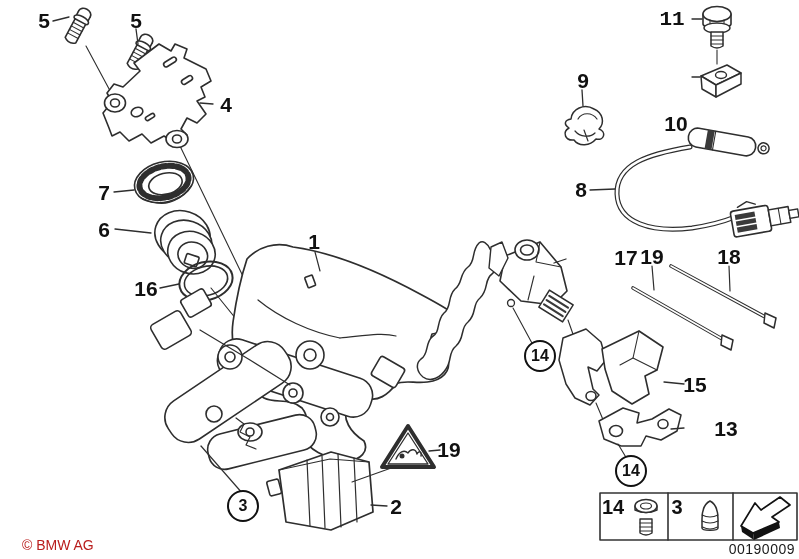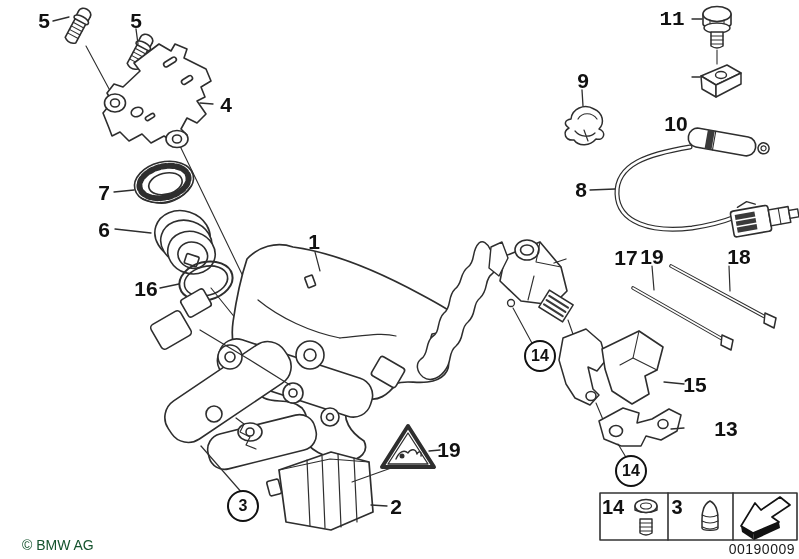--- a/index.html
+++ b/index.html
@@ -16,21 +16,21 @@
   .callout.circled {
     width:28px; height:28px; border:2.2px solid #111; border-radius:50%;
     display:flex; align-items:center; justify-content:center;
     font-size:16px; background:#fff;
   }
   .legend-num {
     position:absolute; transform:translate(-50%,-50%);
     font-weight:700; font-size:20px; color:#111; line-height:1;
   }
   .footer-copyright {
-    position:absolute; left:22px; top:537px; font-size:14px; color:#14532d;
+    position:absolute; left:22px; top:537px; font-size:14px; color:#b91c1c;
   }
   .footer-number {
     position:absolute; right:4px; top:541px; font-size:14px; color:#1a1a1a;
     letter-spacing:0.5px;
   }
 </style>
 </head>
 <body>
 
 <div class="stage">
@@ -305,21 +305,21 @@
   <div class="callout" style="left:104px; top:192px;">7</div>
   <div class="callout" style="left:104px; top:229px;">6</div>
   <div class="callout" style="left:146px; top:288px;text-align:right;">16</div>
   <div class="callout" style="left:314px; top:241px;">1</div>
   <div class="callout" style="left:672px; top:19px;font-family:Liberation Mono, monospace;">11</div>
   <div class="callout" style="left:676px; top:75px;margin-top:48px;">10</div>
   <div class="callout" style="left:583px; top:80px;">9</div>
   <div class="callout" style="left:581px; top:189px;">8</div>
   <div class="callout" style="left:578px; top:257px;margin-left:48px;">17</div>
   <div class="callout" style="left:652px; top:256px;">19</div>
-  <div class="callout" style="left:729px; top:256px;margin-left:10px;">18</div>
+  <div class="callout" style="left:729px; top:256px;">18</div>
   <div class="callout" style="left:695px; top:384px;">15</div>
   <div class="callout" style="left:726px; top:428px;">13</div>
   <div class="callout" style="left:449px; top:449px;">19</div>
   <div class="callout" style="left:396px; top:506px;">2</div>
   <div class="callout circled" style="left:243px; top:506px;">3</div>
   <div class="callout circled" style="left:540px; top:356px;">14</div>
   <div class="callout circled" style="left:631px; top:471px;">14</div>
 
   <div class="legend-num" style="left:613px; top:507px;">14</div>
   <div class="legend-num" style="left:677px; top:507px;">3</div>

